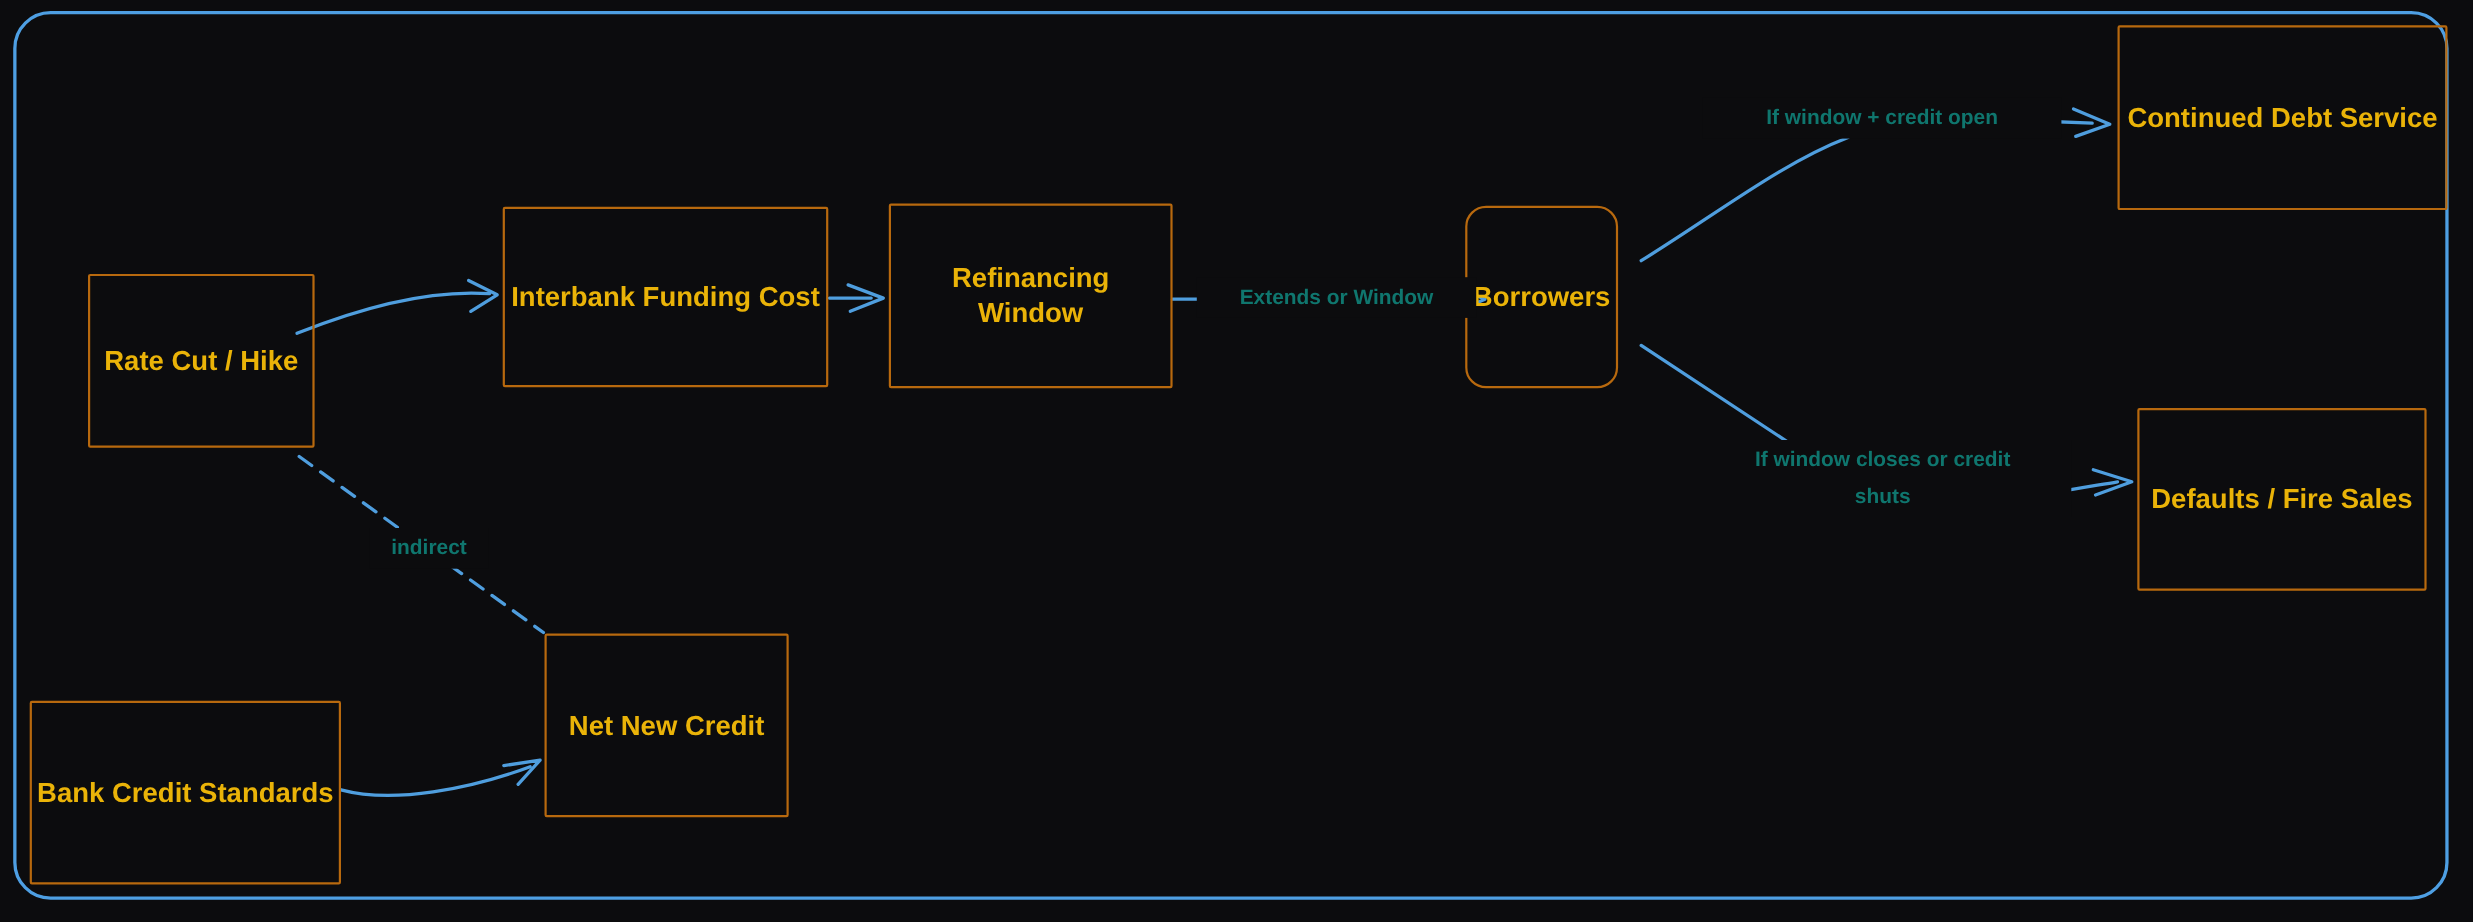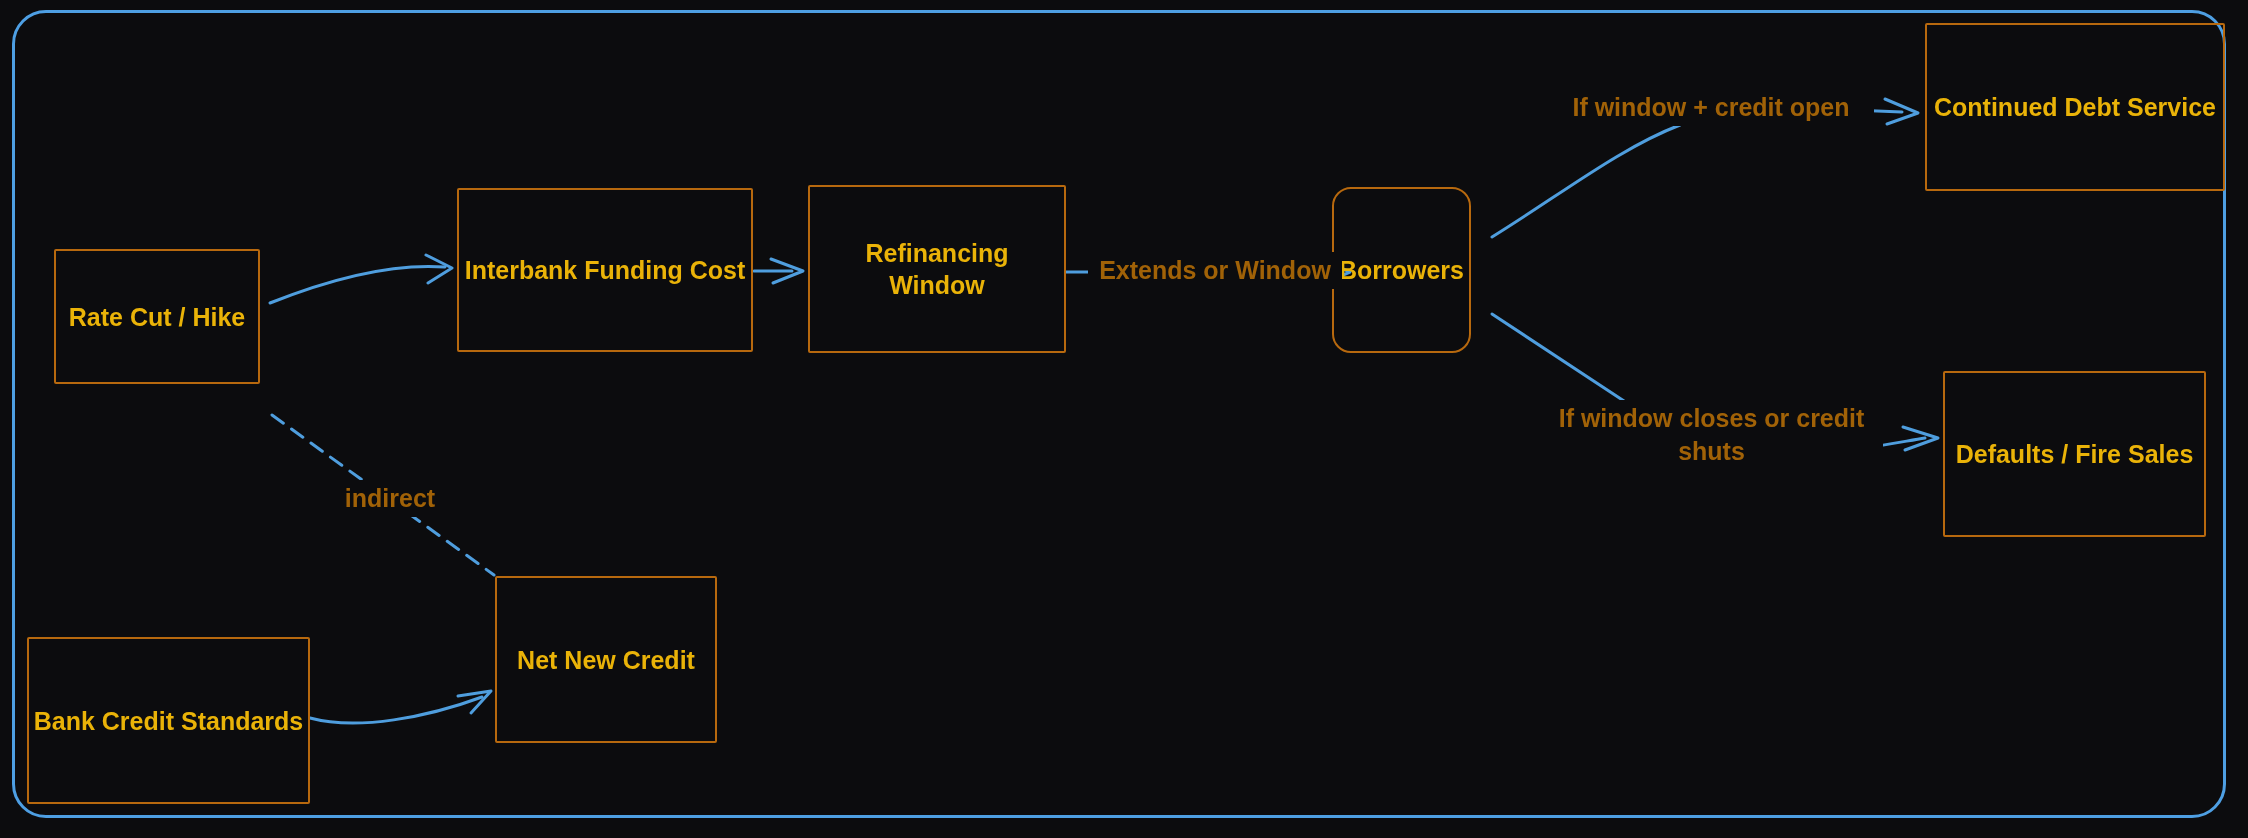--- a/index.html
+++ b/index.html
@@ -36,32 +36,32 @@
     line-height: 32px;
     text-align: center;
     white-space: nowrap;
     letter-spacing: 0px;
   }
   .node-label.wrap { white-space: normal; }
   .node-refinancing .node-label { max-width: 190px; }
 
   .edge-label {
     position: absolute;
-    color: #a16207;
+    color: #0f766e;
     font-weight: 700;
-    font-size: 25px;
+    font-size: 19px;
     line-height: 33px;
     text-align: center;
     background: #0c0c0e;
     padding: 2px 4px;
     white-space: nowrap;
   }
   .edge-label.wrap { white-space: normal; }
 
-  .n-rate-cut     { left: 54px;   top: 249px; width: 206px; height: 135px; }
+  .n-rate-cut     { left: 80px;   top: 249px; width: 206px; height: 158px; }
   .n-interbank    { left: 457px;  top: 188px; width: 296px; height: 164px; }
   .n-refinancing  { left: 808px;  top: 185px; width: 258px; height: 168px; }
   .n-borrowers    { left: 1332px; top: 187px; width: 139px; height: 166px; border-radius: 19px; }
   .n-cds          { left: 1925px; top: 23px;  width: 300px; height: 168px; }
   .n-defaults     { left: 1943px; top: 351px; width: 263px; height: 166px; margin-top: 20px; }
   .n-nnl          { left: 495px;  top: 576px; width: 222px; height: 167px; }
   .n-bcs          { left: 27px;   top: 637px; width: 283px; height: 167px; }
 
   .l-extends  { left: 1088px; top: 252px; width: 246px; }
   .l-open     { left: 1548px; top: 89px;  width: 318px; }

